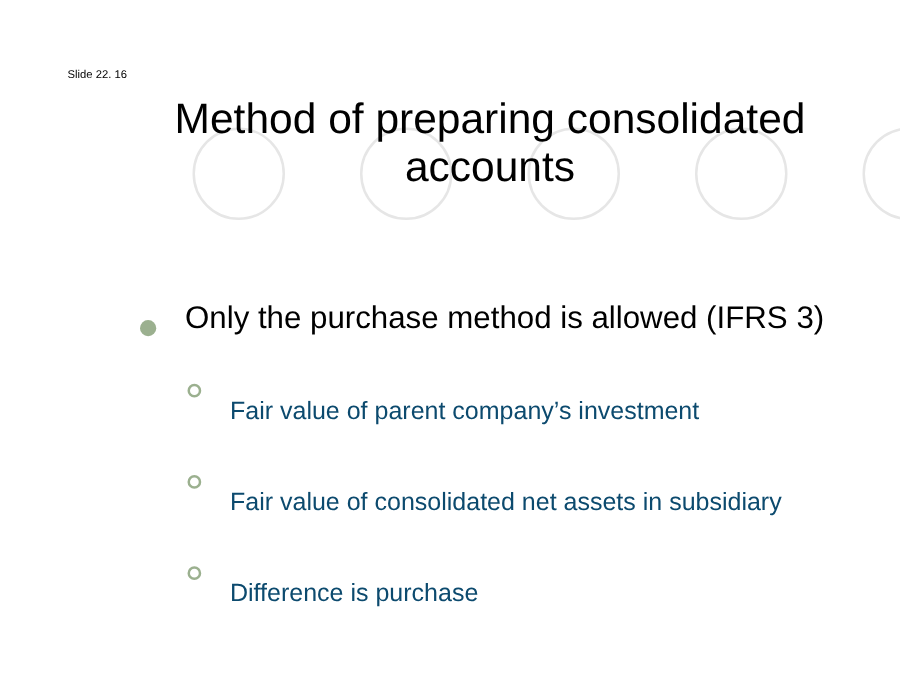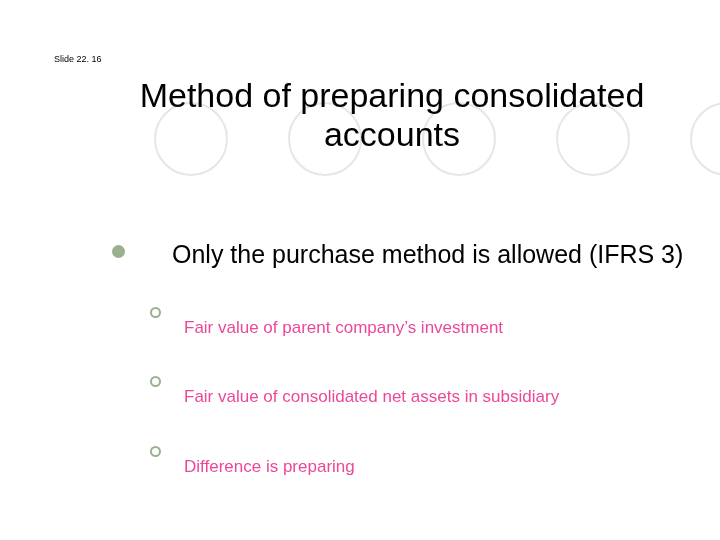--- a/index.html
+++ b/index.html
@@ -47,43 +47,42 @@
   }
   .content {
     position: absolute;
     top: 160px;
     left: 32px;
     right: 20px;
     z-index: 1;
   }
   .bullet-main {
     display: flex;
-    align-items: center;
+    align-items: flex-end;
     font-size: 25px;
     color: #000;
     margin-bottom: 6px;
-    gap: 24px;
   }
   .bullet-main .dot {
     width: 13px;
     height: 13px;
     background: #9bb08f;
     border-radius: 50%;
     margin-top: 9px;
     margin-right: 7px;
     flex-shrink: 0;
   }
   .sub-list {
     margin-left: 38px;
   }
   .bullet-sub {
     display: flex;
     align-items: flex-start;
-    font-size: 17px;
-    color: #ec4899;
+    font-size: 20px;
+    color: #0c4a6e;
     line-height: 1.25;
   }
   .bullet-sub .ring {
     width: 11px;
     height: 11px;
     border: 2px solid #9bb08f;
     border-radius: 50%;
     margin-top: 6px;
     margin-right: 7px;
     flex-shrink: 0;
@@ -113,16 +112,16 @@
     <div class="bullet-sub">
       <span class="ring"></span>
       <span>Fair value of parent company’s investment</span>
     </div>
     <div class="bullet-sub">
       <span class="ring"></span>
       <span>Fair value of consolidated net assets in subsidiary</span>
     </div>
     <div class="bullet-sub">
       <span class="ring"></span>
-      <span>Difference is preparing</span>
+      <span>Difference is purchase</span>
     </div>
   </div>
 </div>
 
 </body></html>

